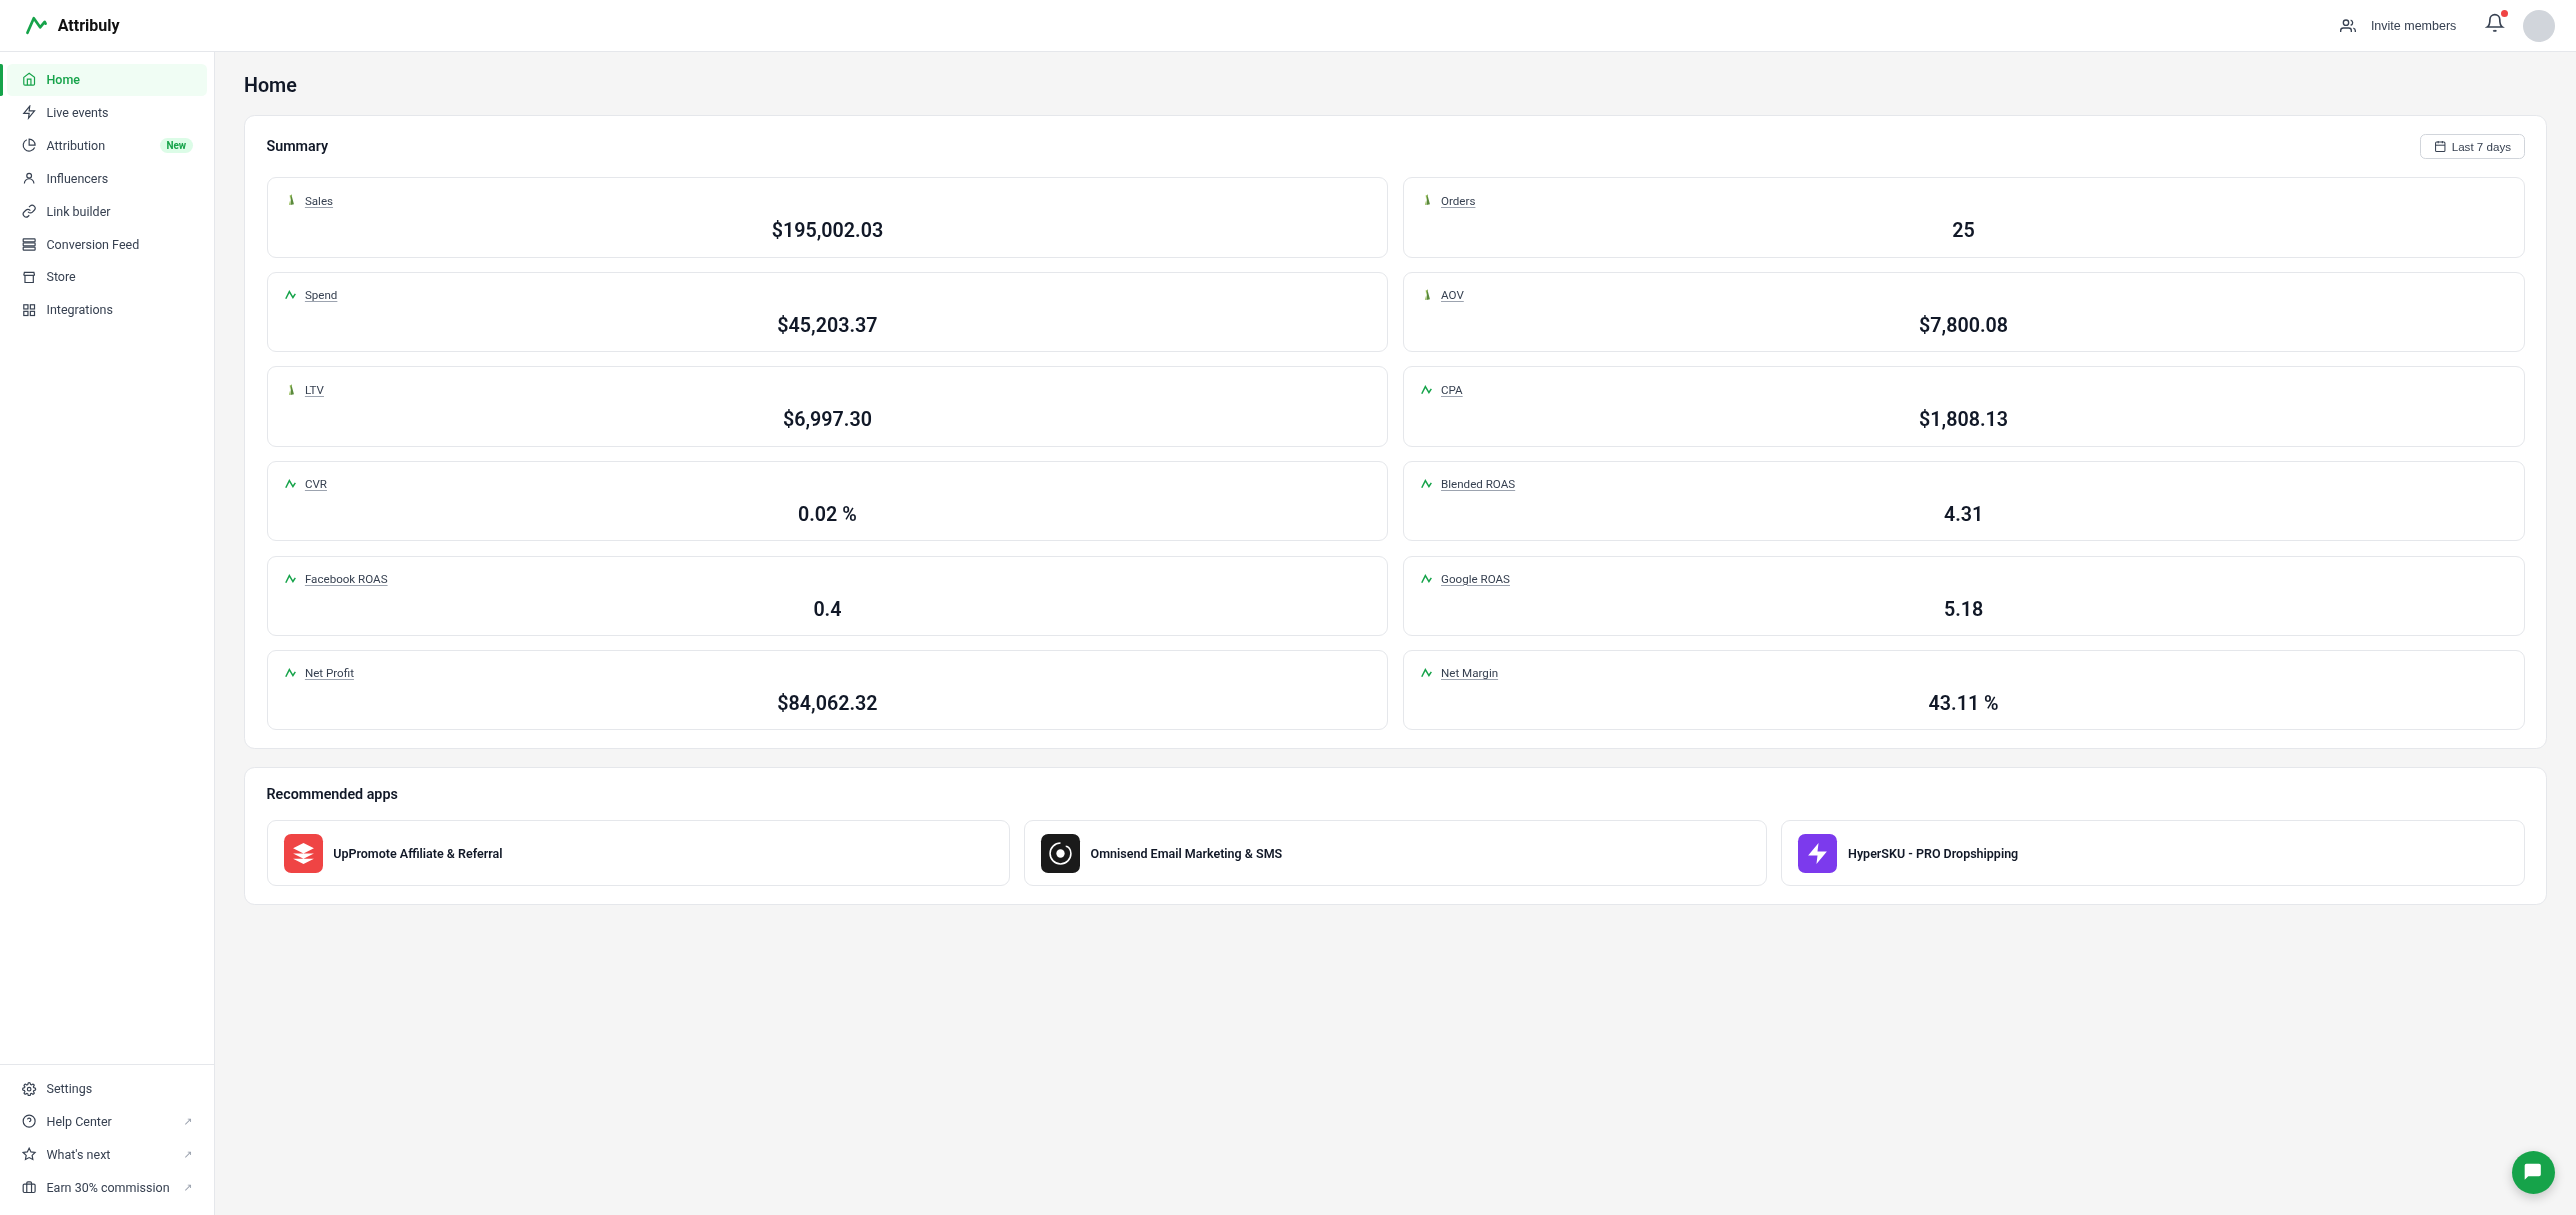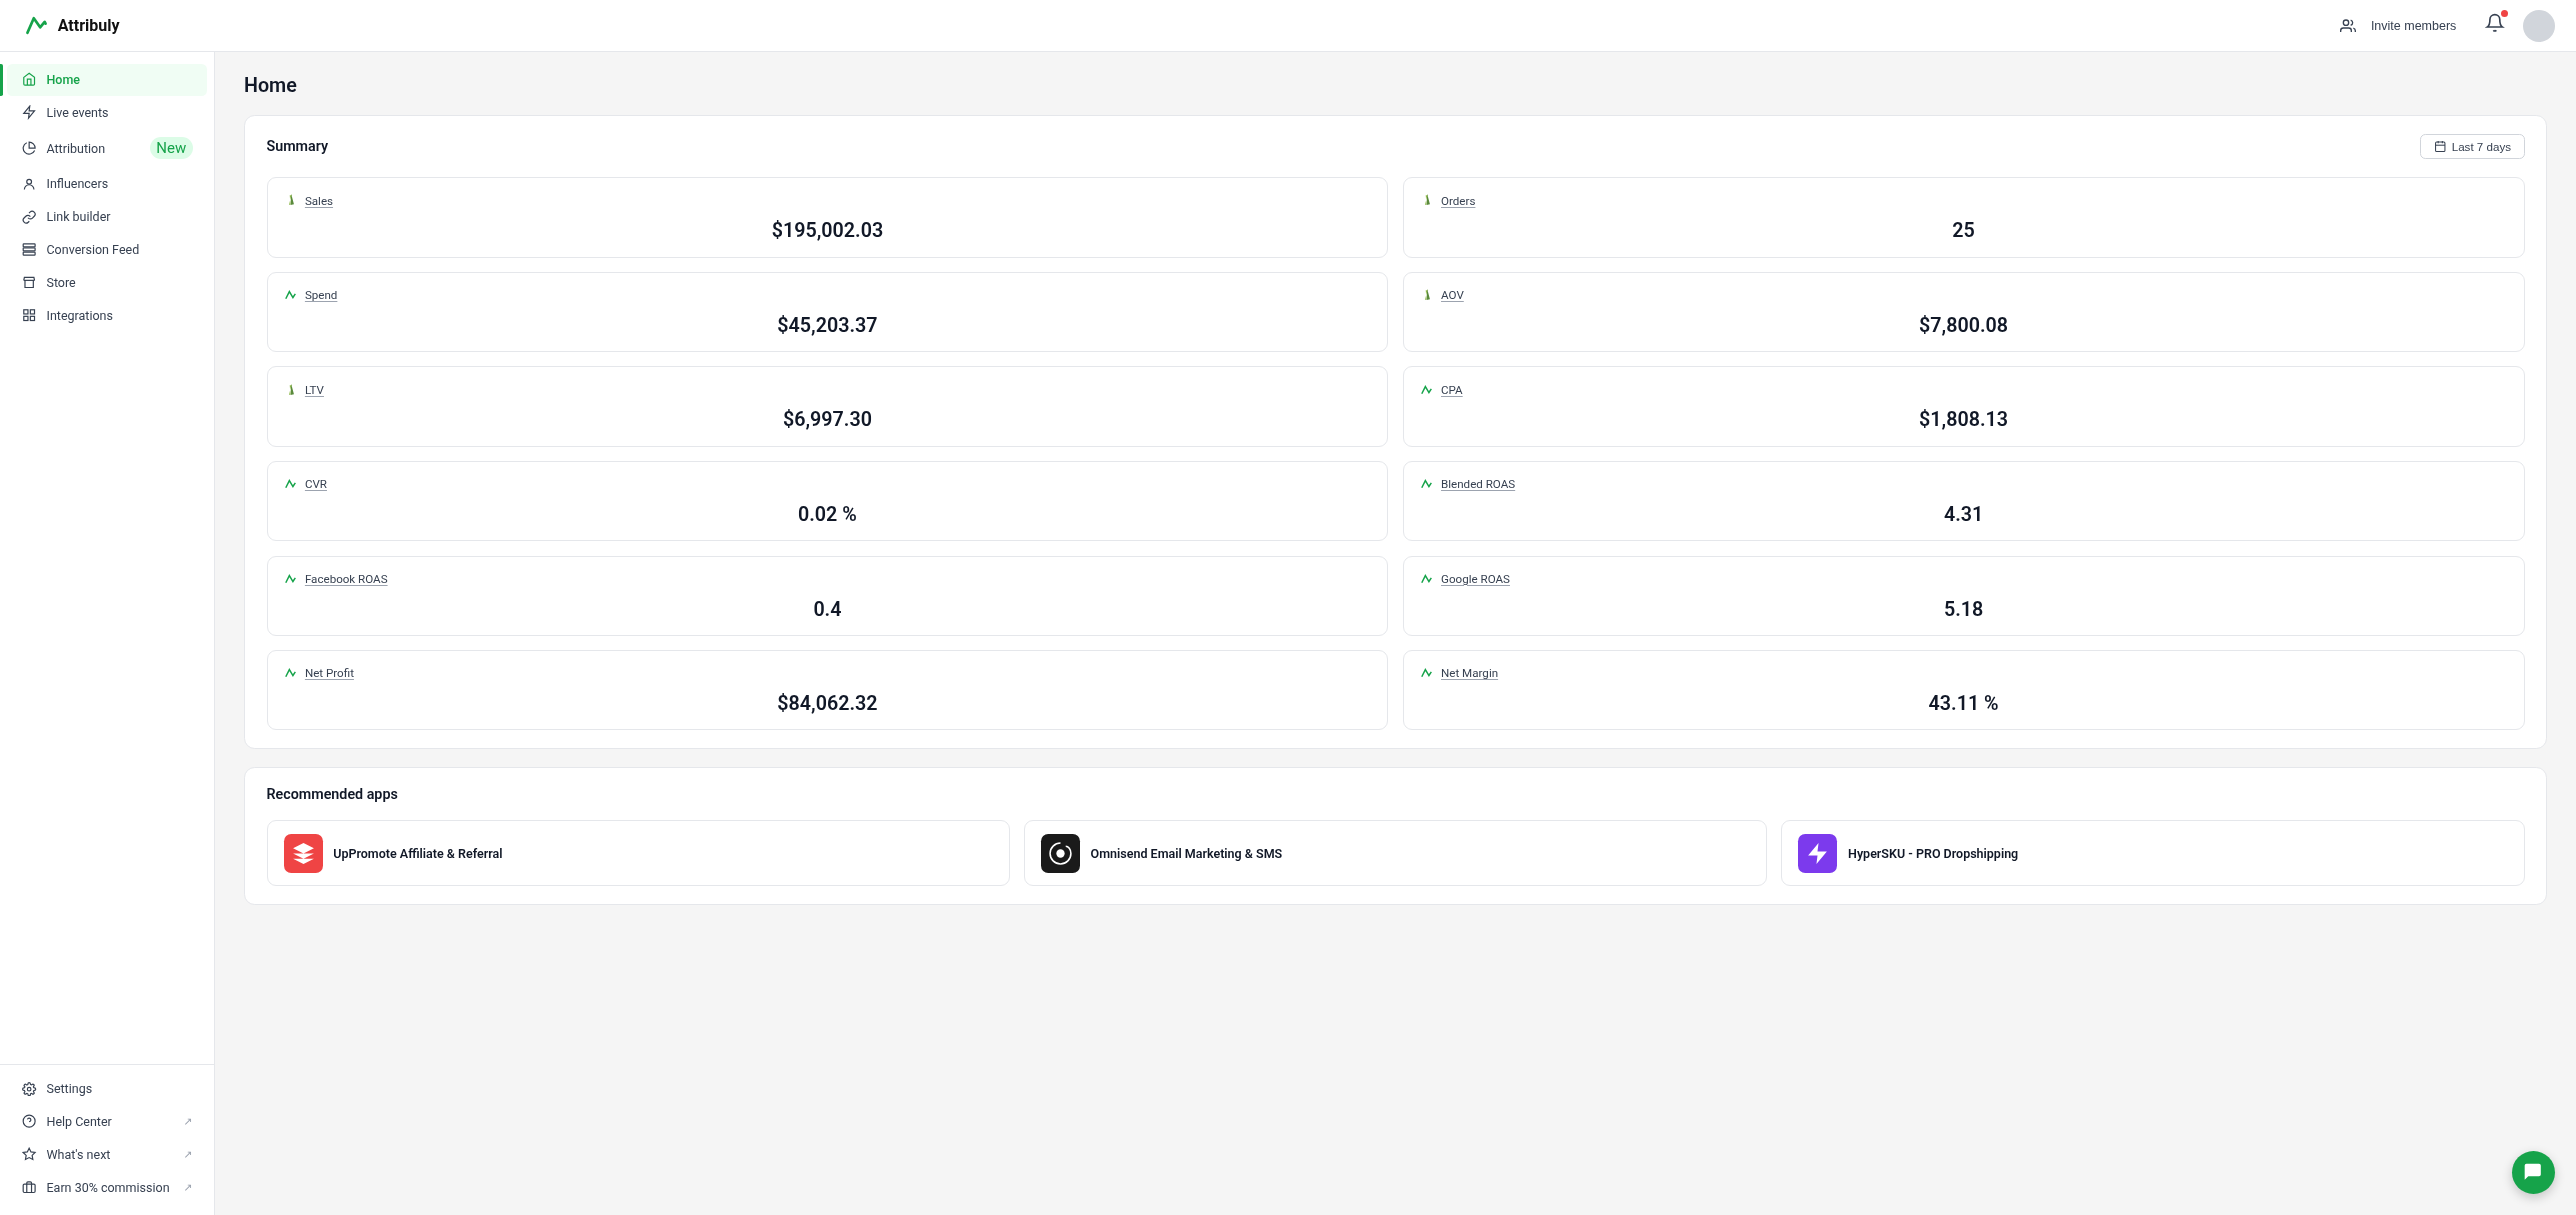--- a/index.html
+++ b/index.html
@@ -121,22 +121,22 @@
       width: 16px;
       height: 16px;
       display: flex;
       align-items: center;
       justify-content: center;
       flex-shrink: 0;
     }
     .badge-new {
       background: #dcfce7;
       color: #16a34a;
-      font-size: 15px;
-      font-weight: 400;
+      font-size: 10px;
+      font-weight: 700;
       padding: 1.8px 6.3px;
       border-radius: 894px;
       margin-left: auto;
     }
     .sidebar-external-icon {
       margin-left: auto;
       color: #9ca3af;
       font-size: 10.7px;
     }
     .sidebar-bottom {

